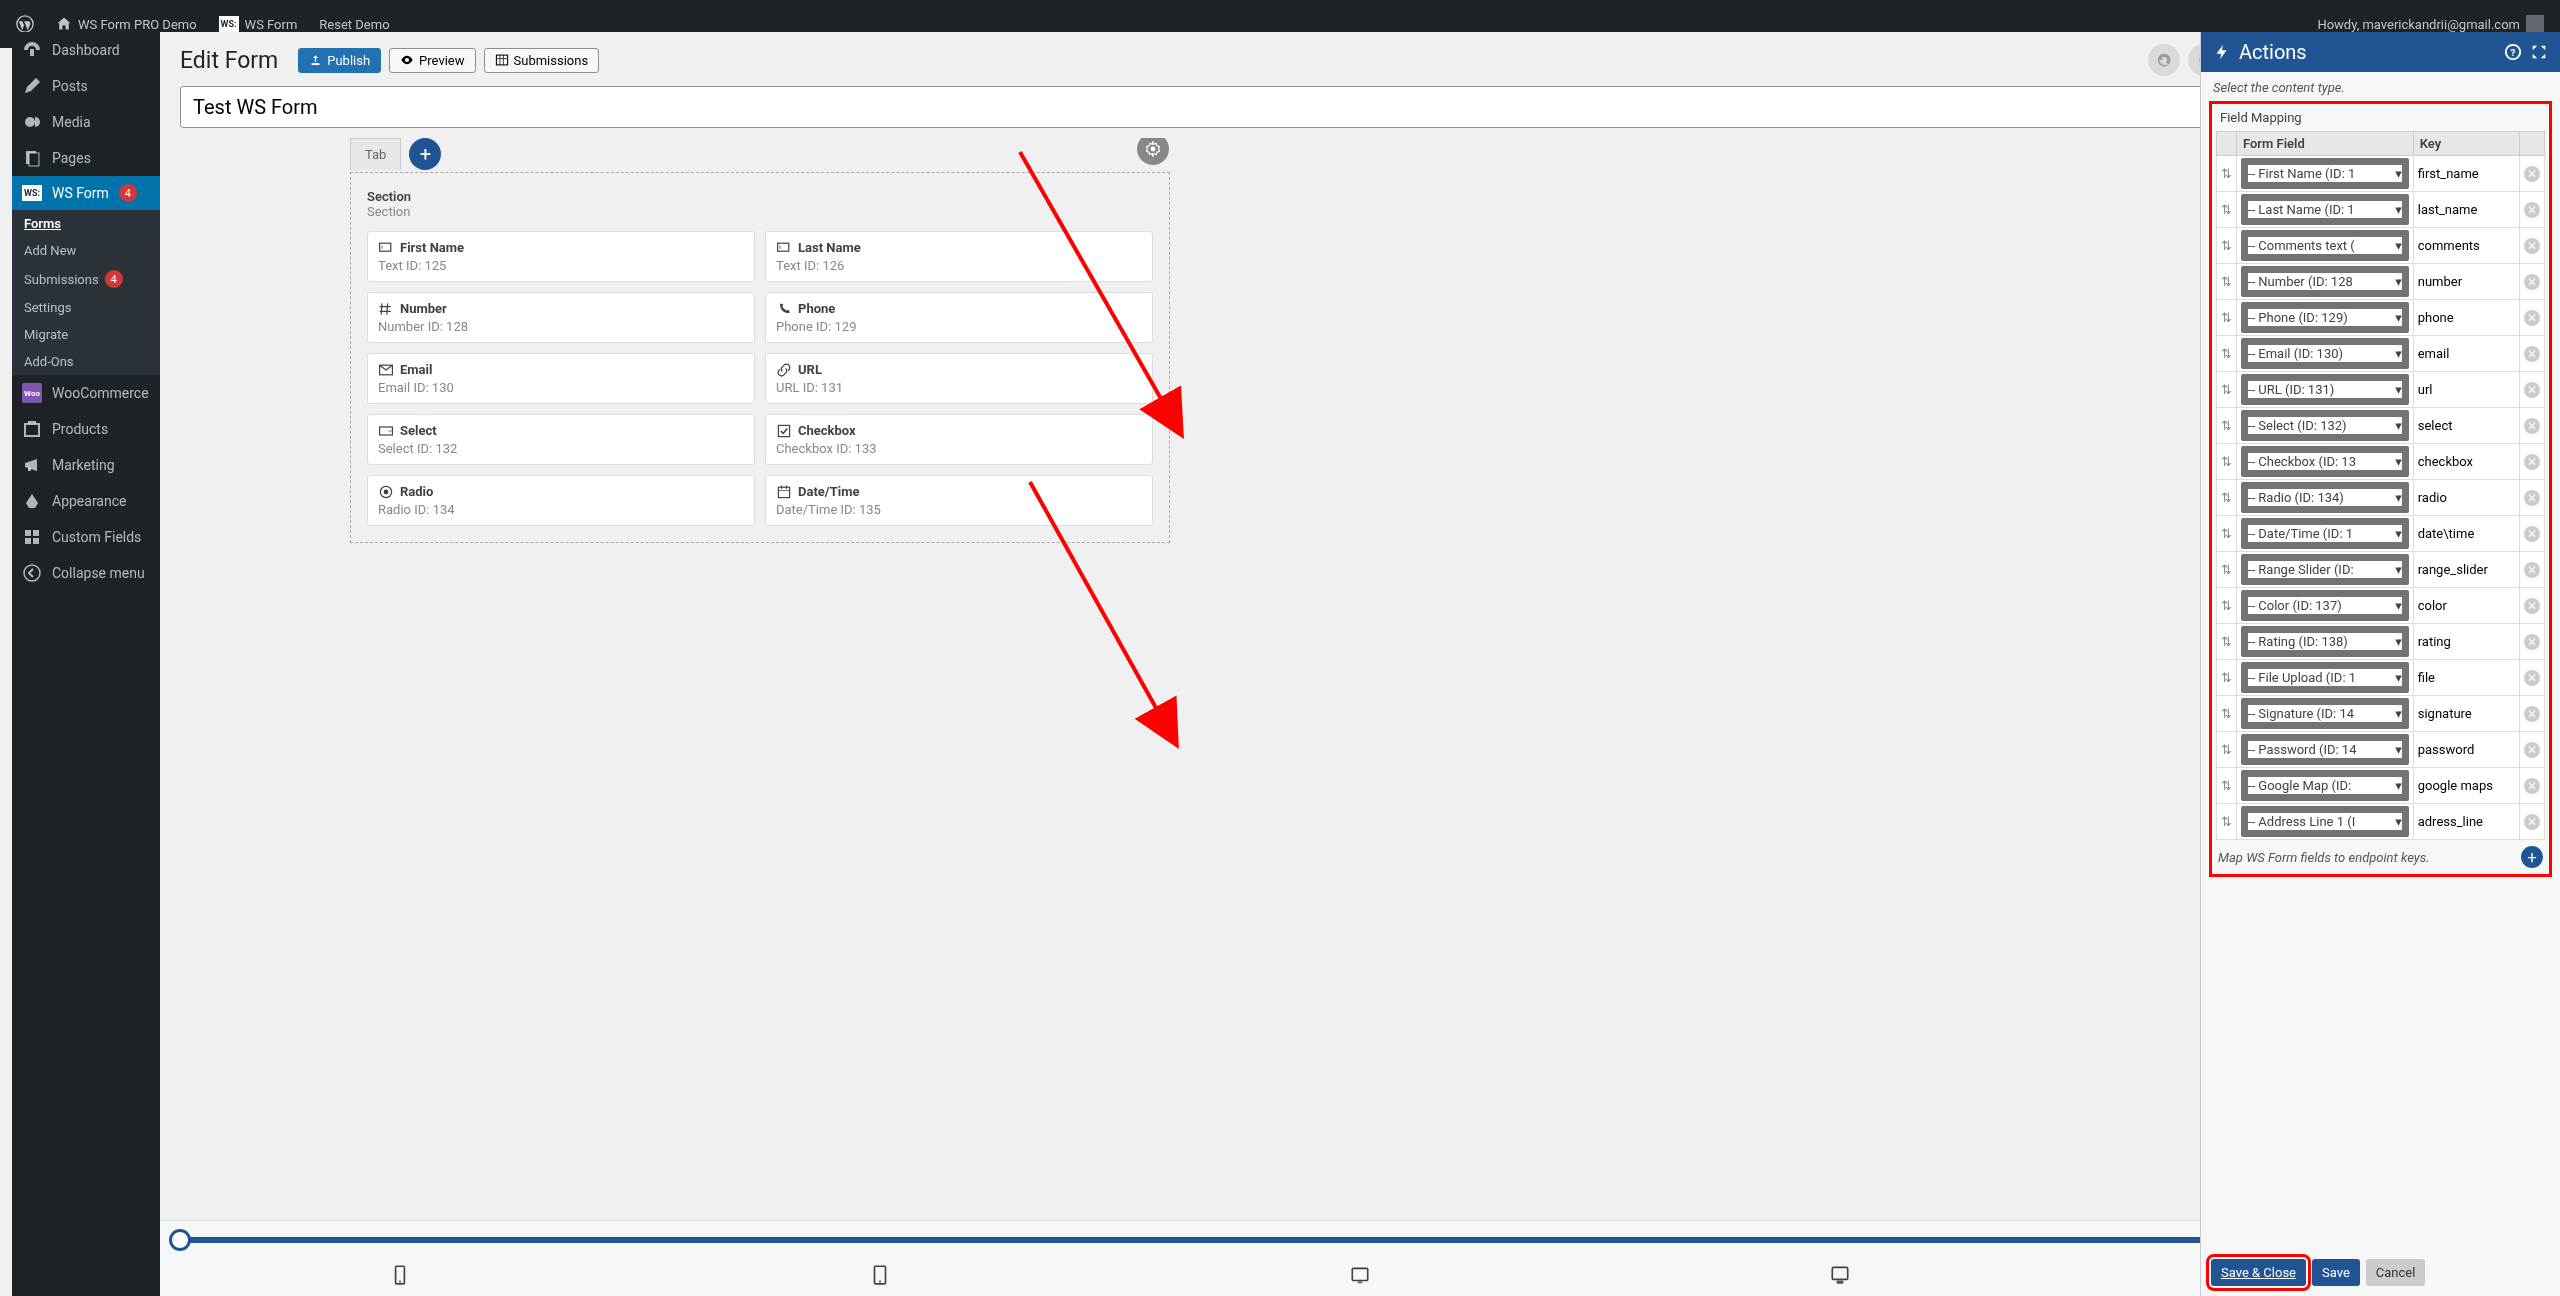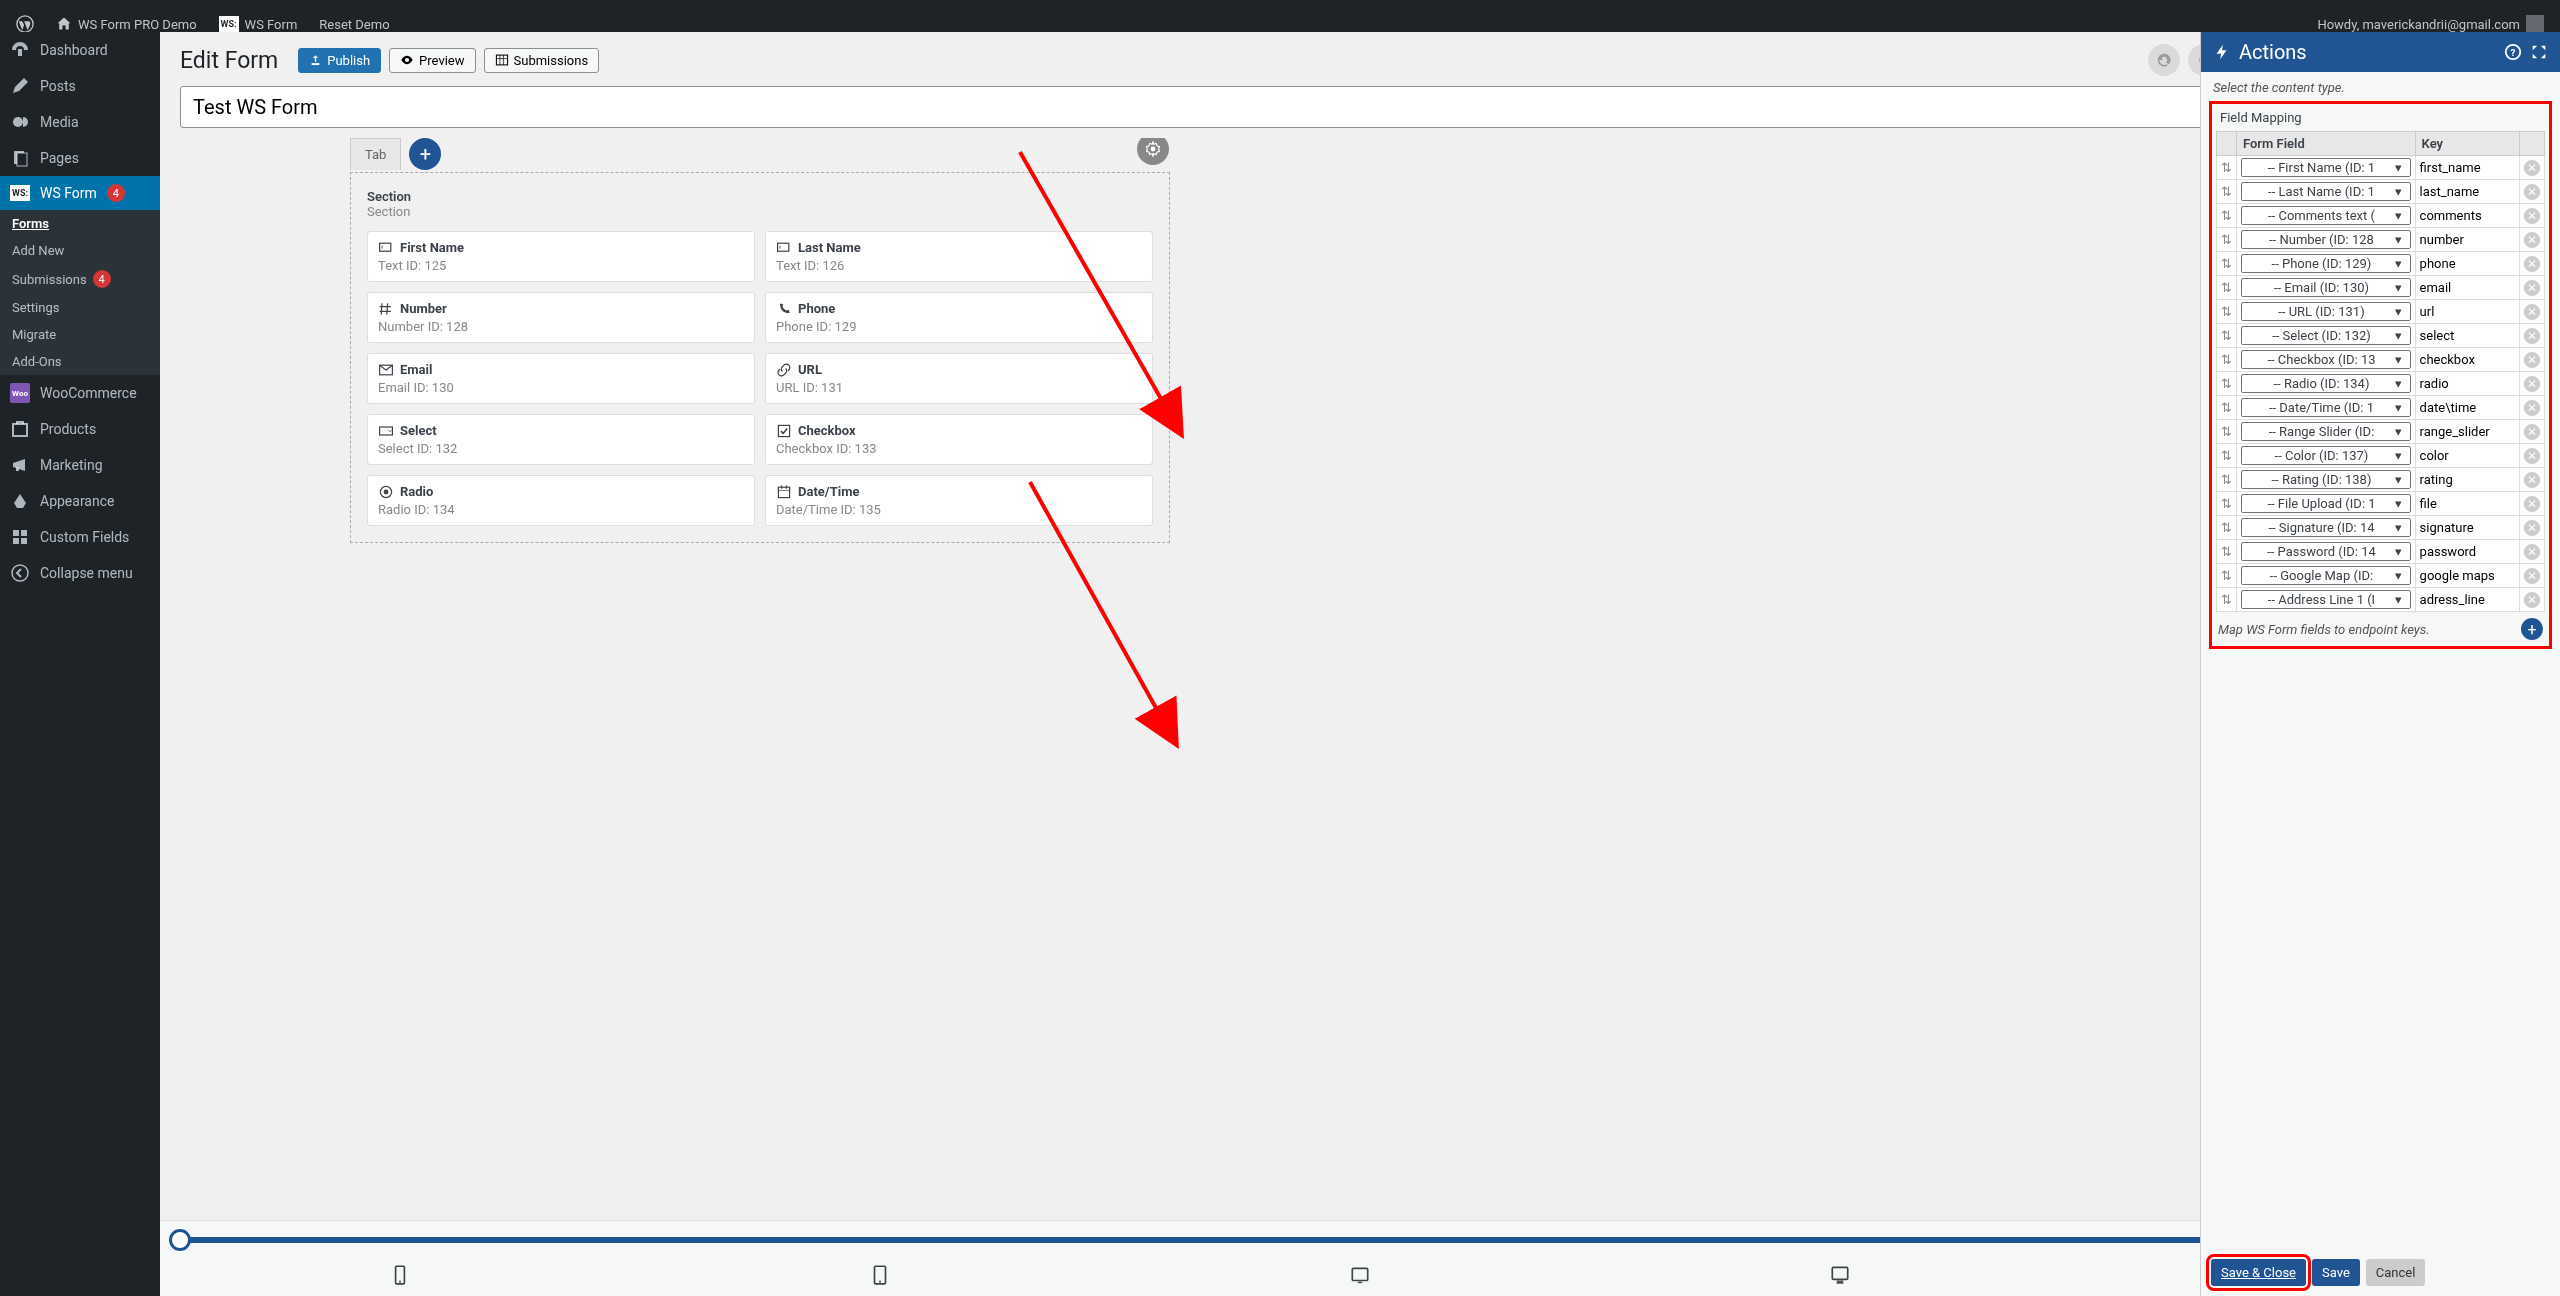--- a/index.html
+++ b/index.html
@@ -6,21 +6,21 @@
 body { background: #f0f0f1; font-size: 13px; color: #3c434a; overflow: hidden; }
 
 
 .admin-bar { height: 48px; background: #1d2327; color: #c3c4c7; display: flex; align-items: center; padding: 0 8px; font-size: 13px; }
 .admin-bar-left { display: flex; align-items: center; gap: 6px; }
 .admin-bar-right { margin-left: auto; display: flex; align-items: center; gap: 8px; }
 .admin-bar .ab-item { padding: 0 8px; display: flex; align-items: center; gap: 6px; height: 32px; cursor: pointer; }
 .admin-avatar { width: 18px; height: 18px; background: #646970; }
 
 
-.admin-sidebar { position: absolute; top: 32px; left: 0; bottom: 0; width: 160px; background: #1d2327; color: #f0f0f1; font-size: 14px; overflow-y: auto; }
+.admin-sidebar { position: absolute; top: 32px; left: 12px; bottom: 0; width: 148px; background: #1d2327; color: #f0f0f1; font-size: 14px; overflow-y: auto; }
 .menu-item { display: flex; align-items: center; gap: 10px; padding: 8px 10px; cursor: pointer; color: rgba(240,246,252,.7); }
 .menu-item svg, .menu-item .icon { width: 20px; height: 20px; fill: currentColor; flex-shrink:0; display:flex; align-items:center; justify-content:center; }
 .menu-item.active { background: #0073aa; color: #fff; }
 .menu-sub { background: #2c3338; }
 .menu-sub .sub-item { padding: 6px 12px; font-size: 13px; color: rgba(240,246,252,.7); cursor: pointer; display:flex; align-items:center; gap:6px;}
 .menu-sub .sub-item.current { color: #fff; font-weight: 600; text-decoration: underline; }
 .menu-badge { background:#d63638; color:#fff; border-radius:9px; min-width:18px; height:18px; display:inline-flex; align-items:center; justify-content:center; font-size:11px; padding:0 5px;}
 .ws-icon-box { width:20px; height:16px; background:#fff; color:#1d2327; font-size:9px; font-weight:bold; display:inline-flex; align-items:center; justify-content:center; }
 
 
@@ -65,21 +65,21 @@
 .actions-header { background:#205493; color:#fff; padding:8px 12px; display:flex; align-items:center; gap:8px; }
 .actions-header h2 { font-size:20px; font-weight:400; flex:1;}
 .actions-body { flex:1; overflow-y:auto; padding:4px 8px 8px; }
 .select-note { font-style:italic; color:#555; padding:4px 4px 6px; font-size:13px;}
 .mapping-box { border:3px solid red; padding:4px; }
 .mapping-title { font-size:13px; padding:2px 4px 6px; }
 .mapping-table { width:100%; border-collapse:collapse; font-size:13px;}
 .mapping-table th { background:#e7e7e7; text-align:left; padding:4px 6px; font-weight:600; border:1px solid #ccc;}
 .mapping-table td { border:1px solid #ddd; padding:2px 4px; background:#fff; vertical-align:middle;}
 .drag-td { width:18px; text-align:center; color:#888; cursor:grab;}
-.select-cell { display:flex; align-items:center; gap:2px; white-space:nowrap; overflow:hidden; border:1px solid #737373; border-radius:2px; padding:1px 8px; font-size:13px;text-align:center; }
+.select-cell { display:flex; align-items:center; gap:2px; white-space:nowrap; overflow:hidden; border:7px solid #737373; border-radius:2px; padding:1px 0; font-size:13px; }
 .select-cell span:first-child { overflow:hidden; text-overflow:ellipsis; flex:1;}
 .key-cell { font-size:13px; color:#000000; padding:2px 4px;}
 .del-td { width:20px; text-align:center; }
 .del-circle { width:16px; height:16px; border-radius:50%; background:#ccc; color:#fff; display:inline-flex; align-items:center; justify-content:center; font-size:12px; cursor:pointer;}
 .mapping-foot { display:flex; align-items:center; padding:6px 2px 2px; }
 .mapping-foot .hint { font-style:italic; color:#555; flex:1;}
 .add-circle { width:22px; height:22px; border-radius:50%; background:#205493; color:#fff; display:flex; align-items:center; justify-content:center; font-size:16px; cursor:pointer;}
 .actions-footer { padding:10px; display:flex; gap:6px;}
 .actions-footer .pbtn { background:#205493; color:#fff; border:none; padding:6px 10px; border-radius:3px; cursor:pointer; font-size:13px;}
 .actions-footer .pbtn.save-close { outline:3px solid red; outline-offset:2px;text-decoration:underline;}

